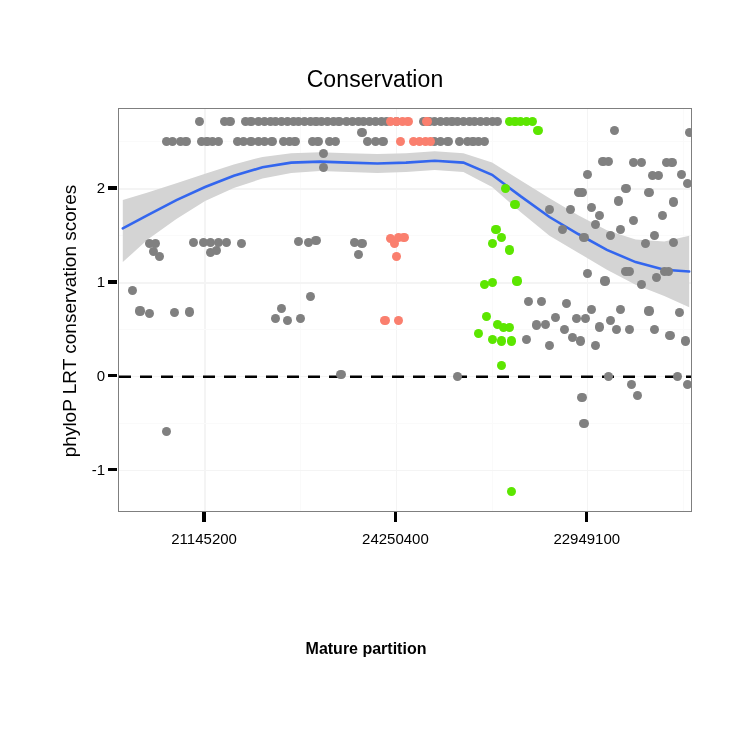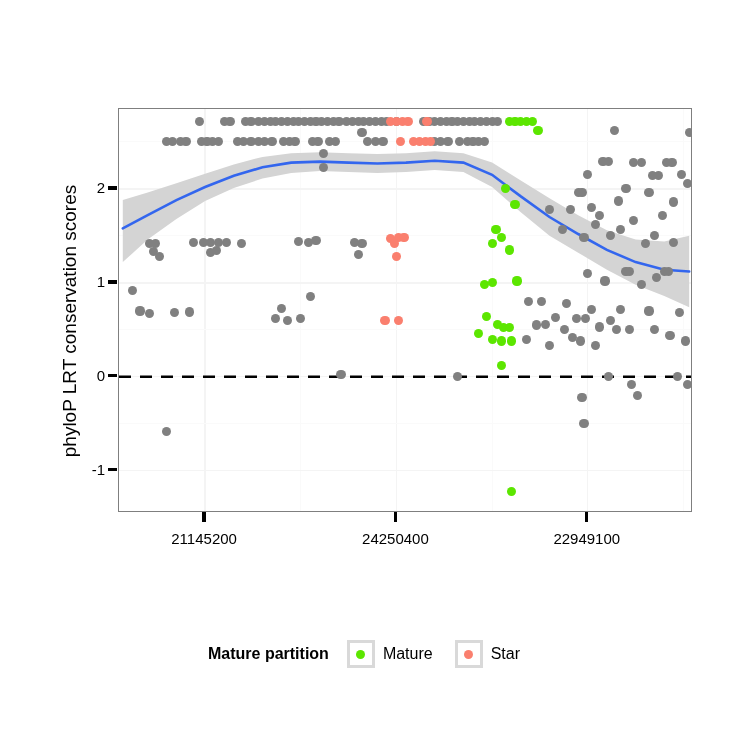--- a/index.html
+++ b/index.html
@@ -57,20 +57,21 @@
     margin-right:8px;
   }
   .legend-dot{width:9px;height:9px;border-radius:50%;}
   .legend-label{font-size:16px;color:#000;margin-right:22px;}
 </style>
 </head>
 <body>
 
 <div id="root">
 
+  <div class="plot-title">Conservation</div>
 
   <div class="y-axis-title">phyloP LRT conservation scores</div>
 
   <div id="y-ticks">
       <div class="ytick" style="top: 468.021px;"></div>
       <div class="ylab" style="top: 460.721px; right: 645px; position: absolute; width: 40px;">-1</div>
       <div class="ytick" style="top: 374.067px;"></div>
       <div class="ylab" style="top: 366.767px; right: 645px; position: absolute; width: 40px;">0</div>
       <div class="ytick" style="top: 280.114px;"></div>
       <div class="ylab" style="top: 272.814px; right: 645px; position: absolute; width: 40px;">1</div>
@@ -331,25 +332,15 @@
           <div class="pt" style="left: 270.92px; top: 129.753px; height: 9.2px; width: 9.2px; background: rgb(250, 127, 110);"></div>
           <div class="pt" style="left: 272.833px; top: 142.907px; height: 9.2px; width: 9.2px; background: rgb(250, 127, 110);"></div>
           <div class="pt" style="left: 261.353px; top: 206.795px; height: 9.2px; width: 9.2px; background: rgb(250, 127, 110);"></div>
           <div class="pt" style="left: 274.747px; top: 206.795px; height: 9.2px; width: 9.2px; background: rgb(250, 127, 110);"></div>
         </div>
     </div>
   </div>
 
   <div class="legend">
     <span class="legend-title">Mature partition</span>
-    <span id="legend-entries" style="display:flex;align-items:center;">
-        <span class="legend-key">
-          <span class="legend-dot" style="background: rgb(92, 230, 0);"></span>
-        </span>
-        <span class="legend-label">Mature</span>
-        <span class="legend-key">
-          <span class="legend-dot" style="background: rgb(250, 127, 110);"></span>
-        </span>
-        <span class="legend-label">Star</span>
-      </span>
   </div>
 
 </div>
 
 </body></html>

